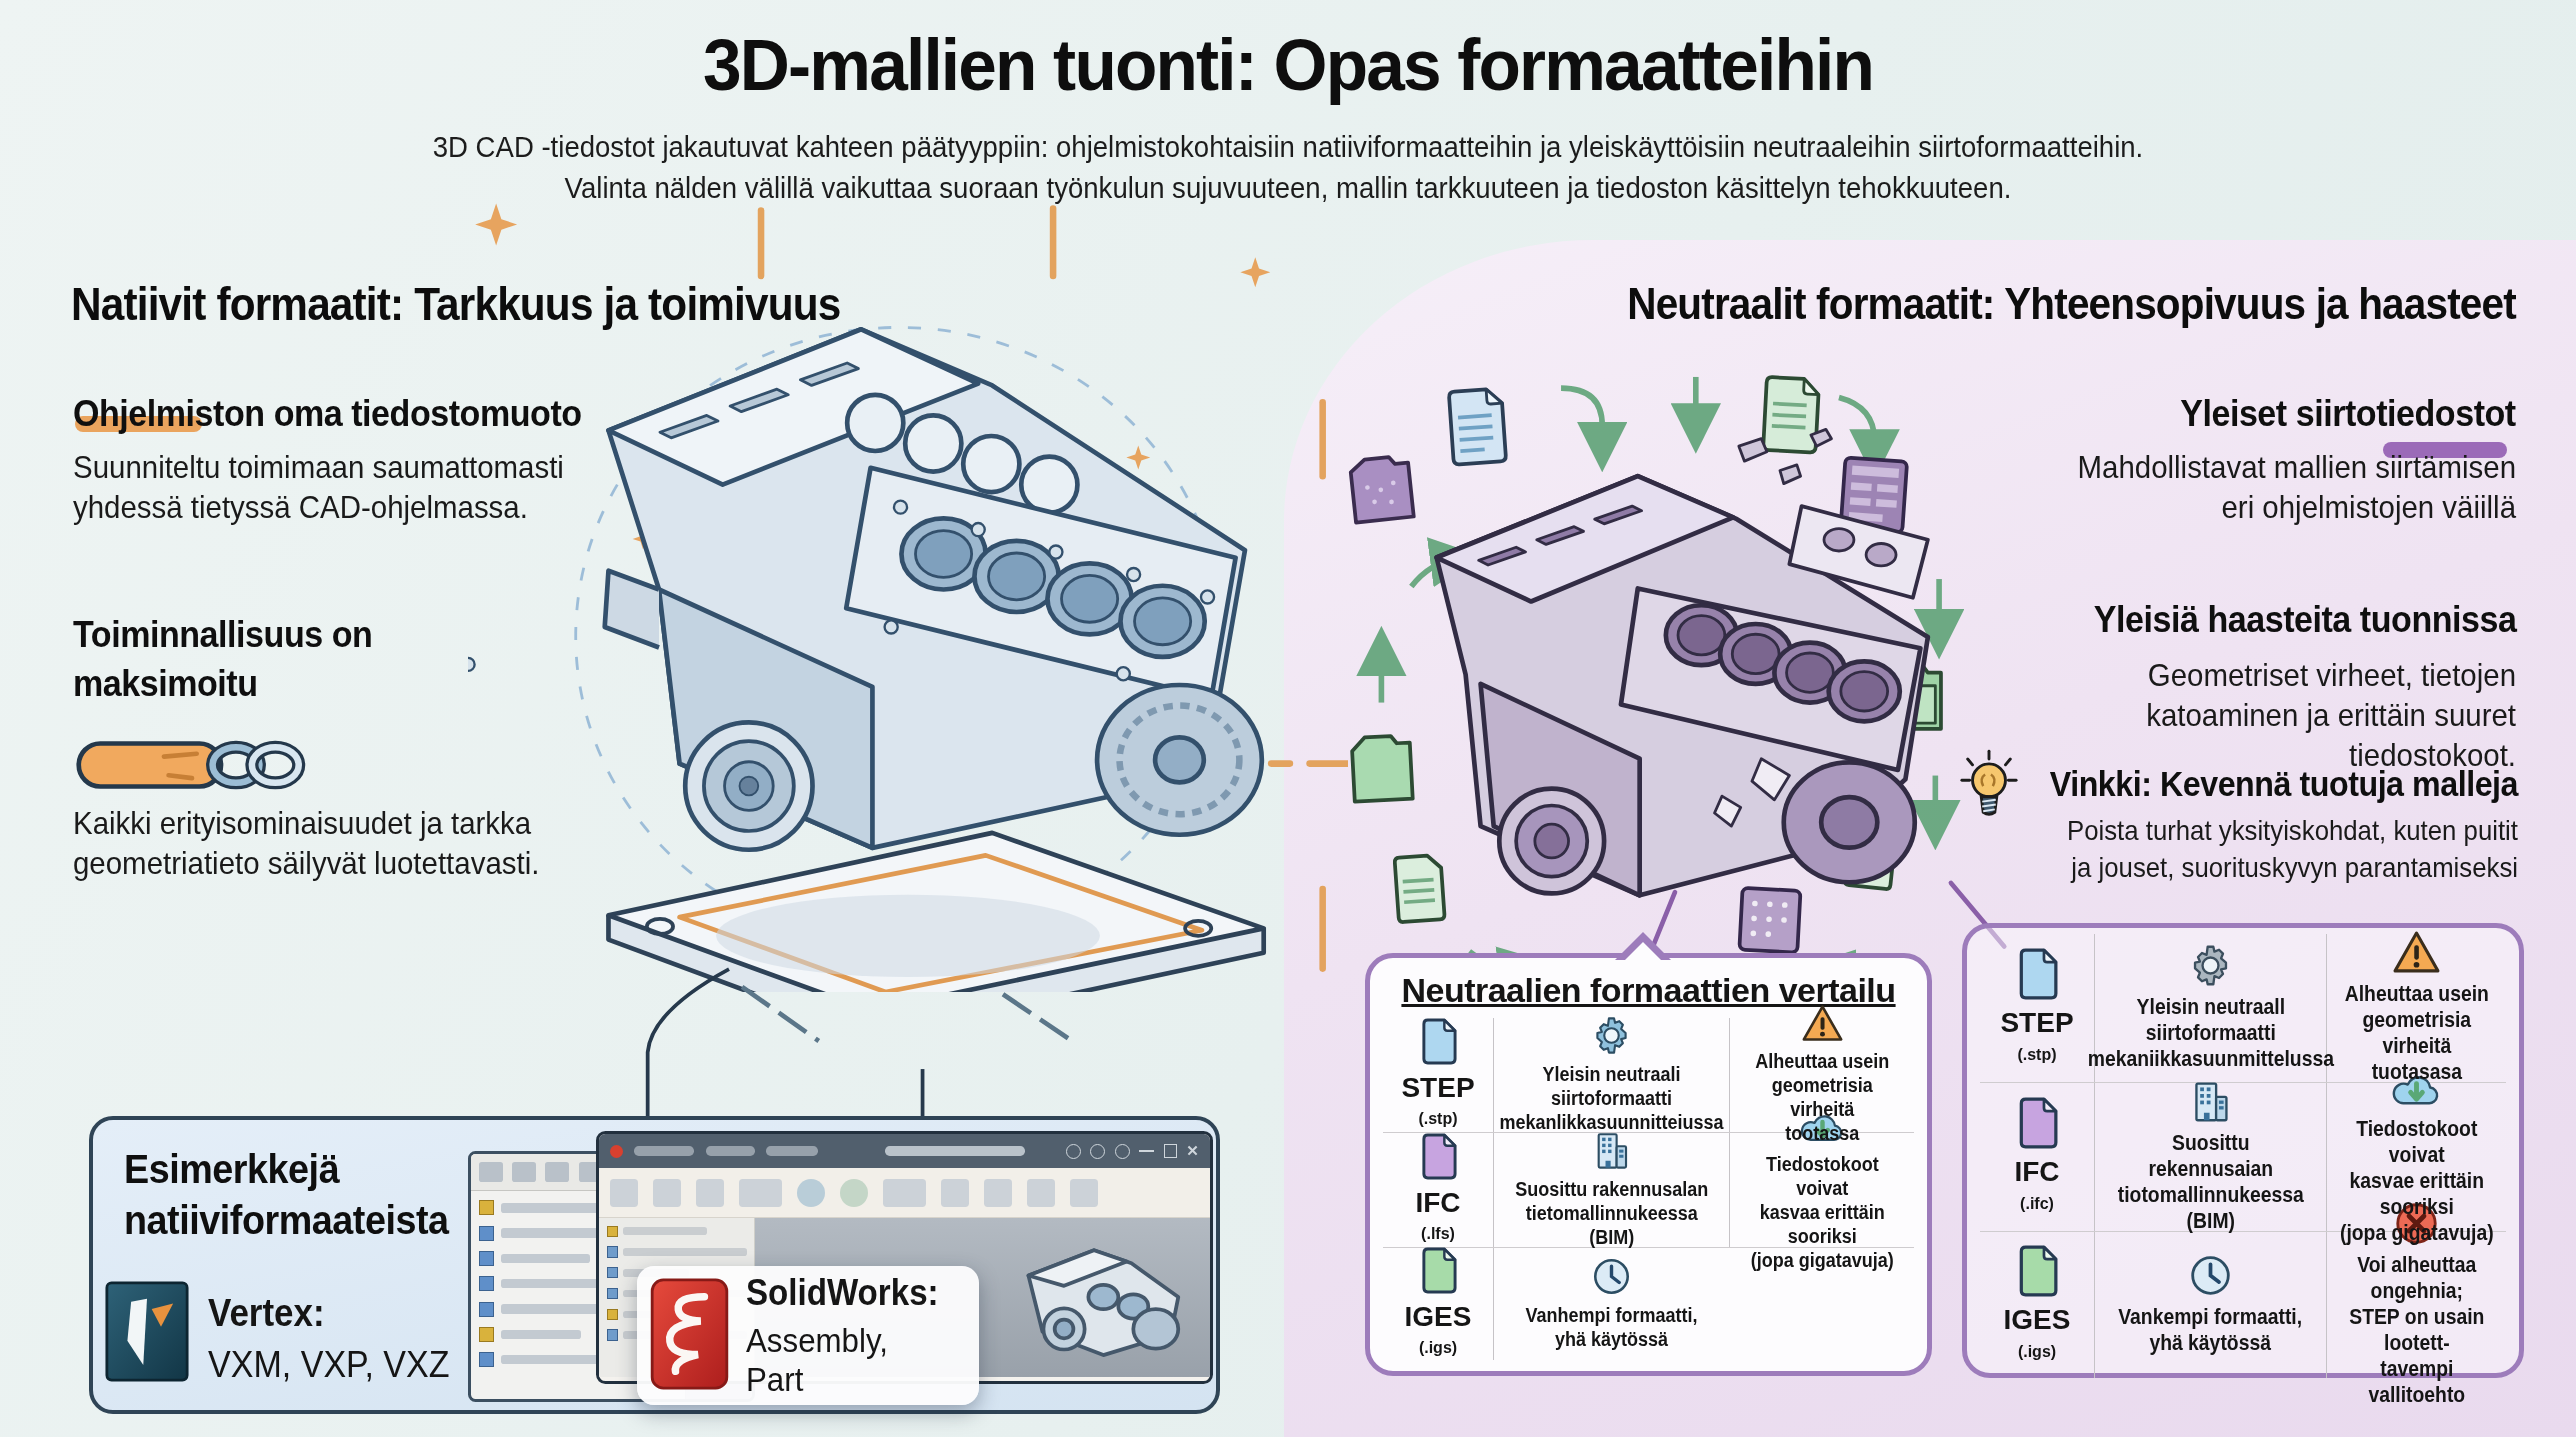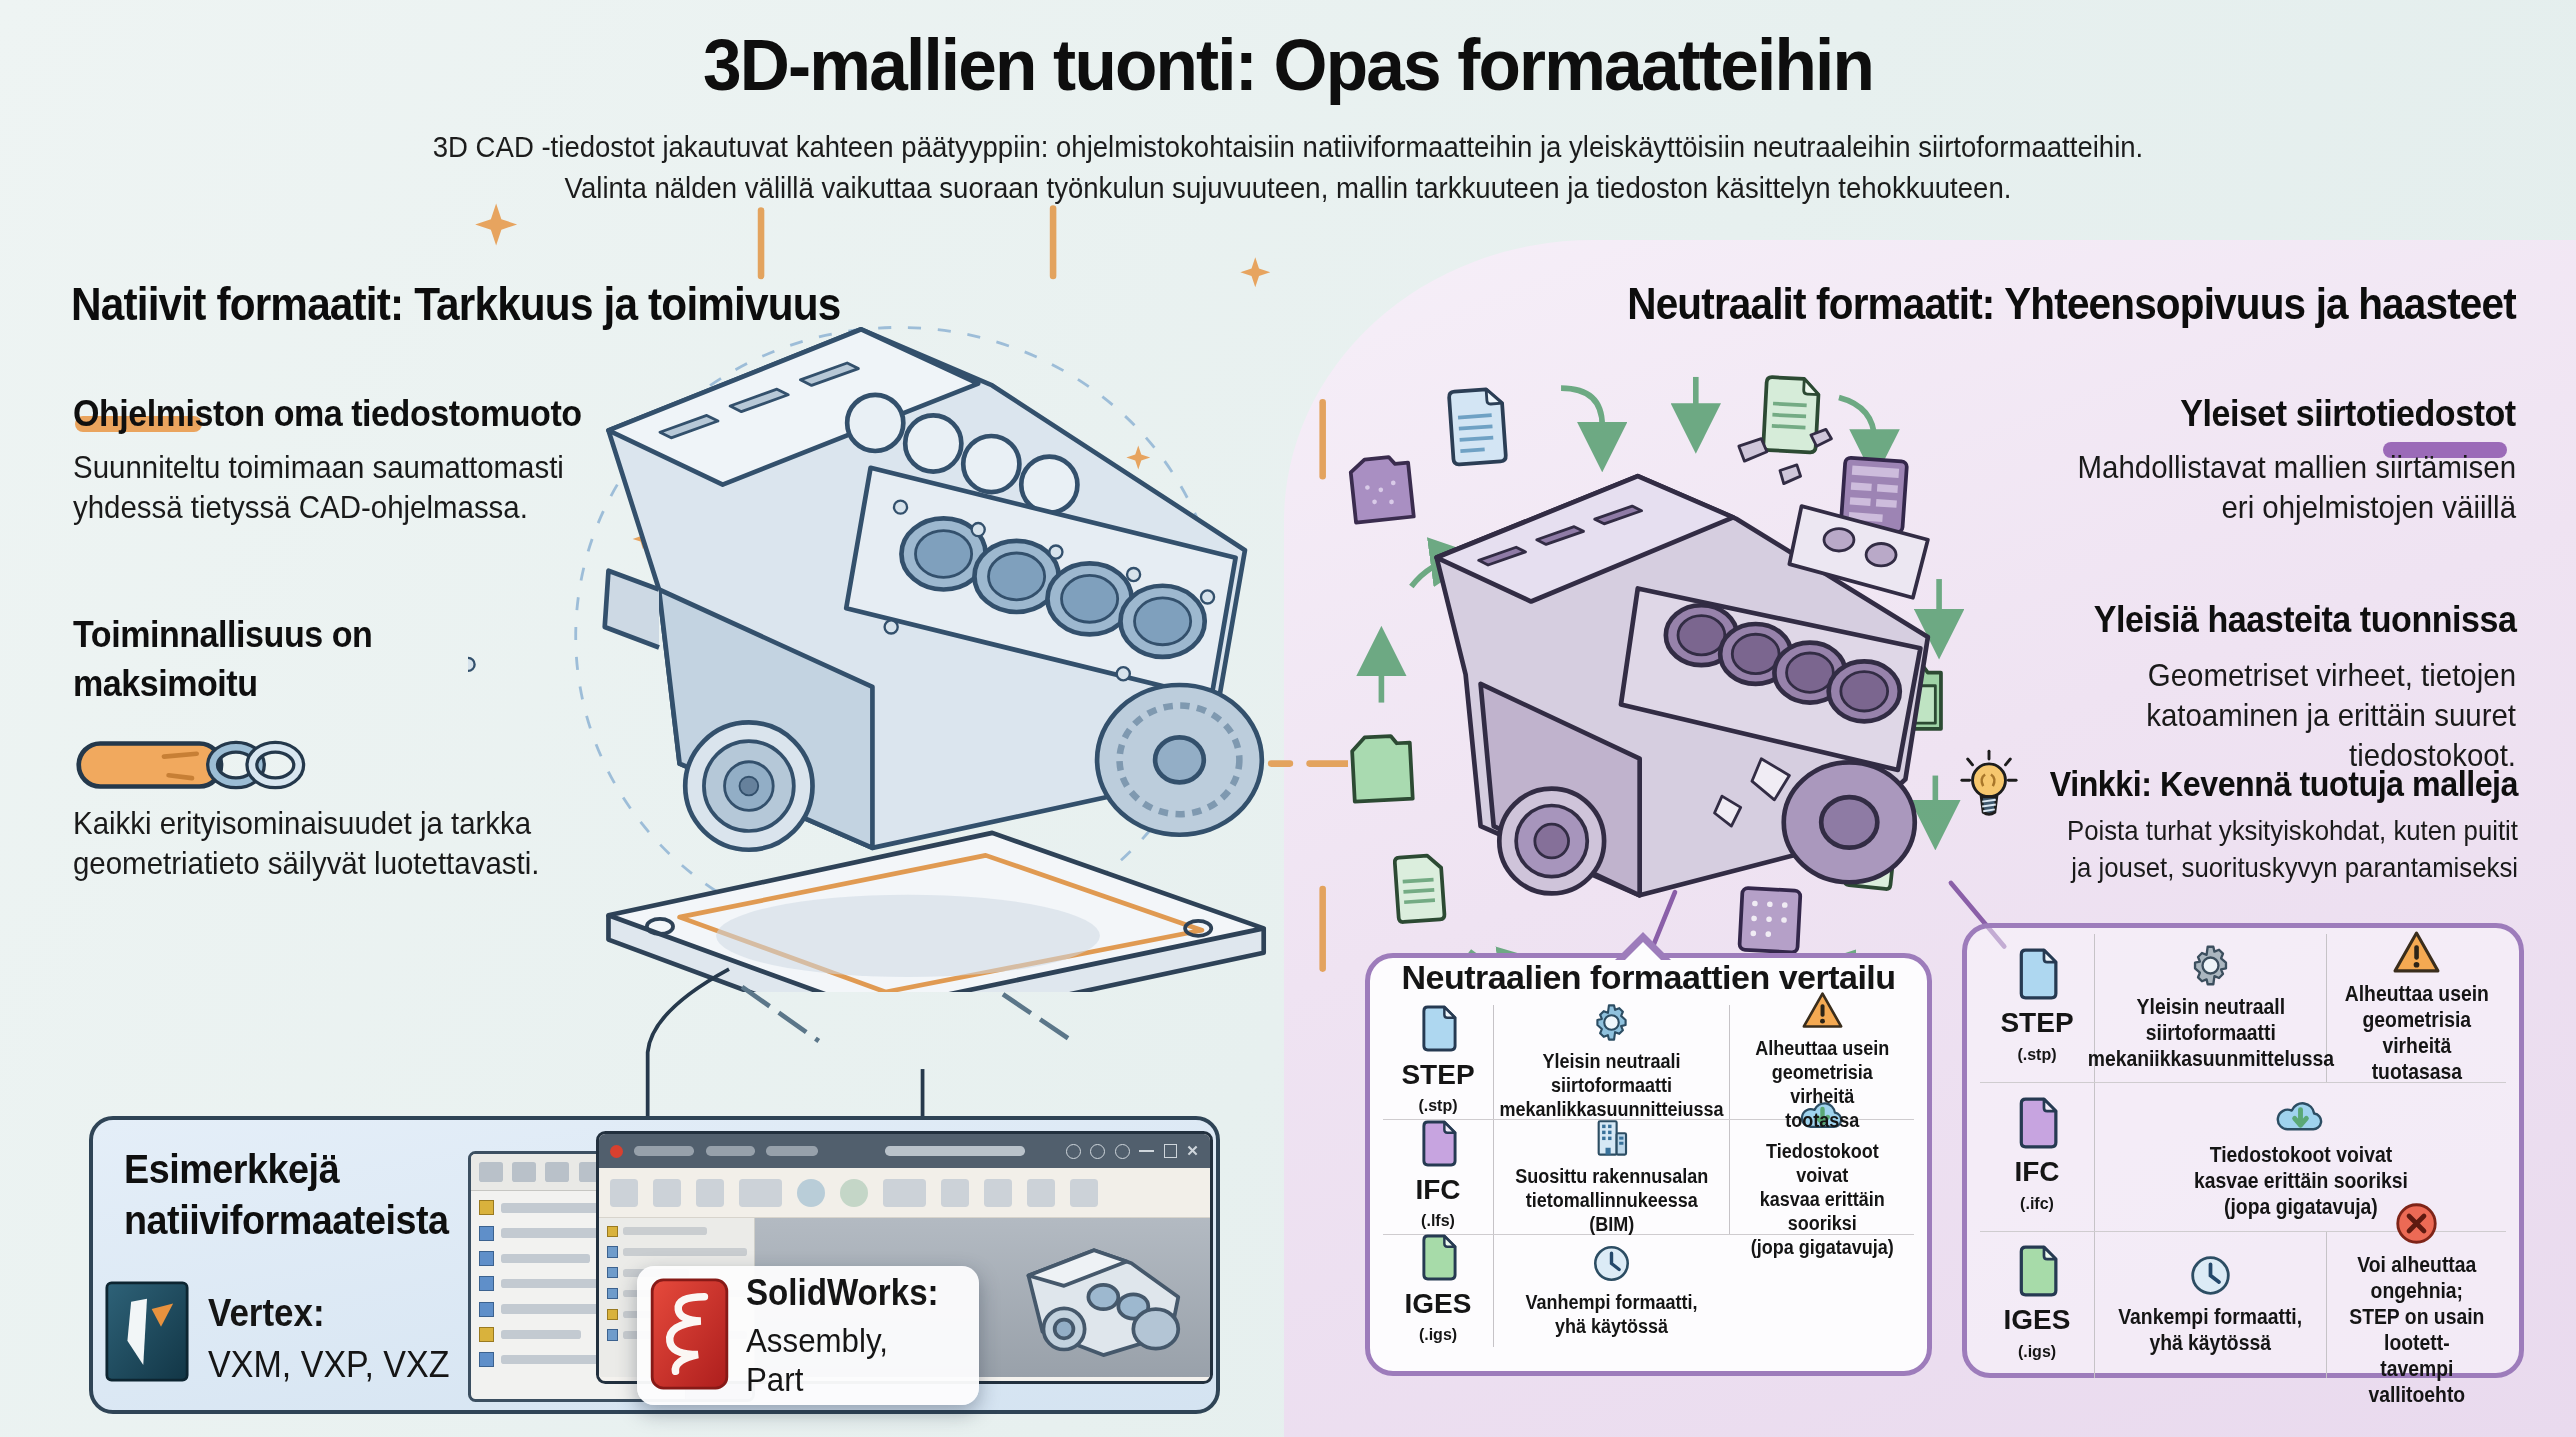--- a/index.html
+++ b/index.html
@@ -383,21 +383,21 @@
   <span class="abs" style="left:1544px;top:866px;">
     <svg width="580" height="103" viewBox="0 0 620 110" fill="none">
       <line x1="140" y1="28" x2="114" y2="92" stroke="#8a5fa8" stroke-width="5" stroke-linecap="round"></line>
       <line x1="435" y1="18" x2="492" y2="86" stroke="#8a5fa8" stroke-width="5" stroke-linecap="round"></line>
     </svg>
   </span>
 
   <div class="abs vtable" style="left:1365px;top:953px;width:567px;height:423px;">
     <div class="notch-outer" style="left:245px;"></div>
     <div class="notch-inner" style="left:251px;"></div>
-    <div class="ttl" style="">Neutraalien formaattien vertailu</div>
+    <div class="ttl" style="margin-top:13px;text-decoration:underline;">Neutraalien formaattien vertailu</div>
     <div style="margin:7.5px 13px 0 13px;">
       <div class="trow" style="height:114px;">
         <div class="cell" style="width:110px;">
           <span><svg width="39" height="49" viewBox="0 0 40 50">
                 <path d="M5 7 q0-4 4-4 h17 l11 11 v29 q0 4-4 4 H9 q-4 0-4-4 Z" fill="#aed7f0" stroke="#263a52" stroke-width="3" stroke-linejoin="round"></path>
                 <path d="M26 3 v8 q0 3 3 3 h8 Z" fill="#f0f7fc" stroke="#263a52" stroke-width="2.5" stroke-linejoin="round"></path>
               </svg></span>
           <div class="fmt">STEP</div>
           <div class="ext">(.stp)</div>
         </div>
@@ -512,20 +512,40 @@
         </div>
       </div>
       <div class="trow" style="height:148px;">
         <div class="cell" style="width:114px;">
           <span><svg width="45" height="54" viewBox="0 0 40 50">
                 <path d="M5 7 q0-4 4-4 h17 l11 11 v29 q0 4-4 4 H9 q-4 0-4-4 Z" fill="#c7a4e0" stroke="#263a52" stroke-width="3" stroke-linejoin="round"></path>
                 <path d="M26 3 v8 q0 3 3 3 h8 Z" fill="#f4eefa" stroke="#263a52" stroke-width="2.5" stroke-linejoin="round"></path>
               </svg></span>
           <div class="fmt">IFC</div>
           <div class="ext">(.ifc)</div>
+        </div>
+        <div class="cell c2" style="width:232px;">
+          <span><svg width="45" height="45" viewBox="0 0 48 48">
+                <rect x="9" y="5" width="21" height="39" rx="1.5" fill="#d6e8f5" stroke="#2c4d63" stroke-width="2.5"></rect>
+                <rect x="30" y="19" width="11" height="25" rx="1.5" fill="#bcd7ea" stroke="#2c4d63" stroke-width="2.5"></rect>
+                <g fill="#39719a">
+                  <rect x="13" y="9" width="4" height="4"></rect>
+                  <rect x="20" y="9" width="4" height="4"></rect>
+                  <rect x="13" y="16" width="4" height="4"></rect>
+                  <rect x="20" y="16" width="4" height="4"></rect>
+                  <rect x="13" y="23" width="4" height="4"></rect>
+                  <rect x="20" y="23" width="4" height="4"></rect>
+                  <rect x="33" y="23" width="5" height="3.5"></rect>
+                  <rect x="33" y="29" width="5" height="3.5"></rect>
+                </g>
+                <rect x="17" y="36" width="6" height="8" fill="#39719a"></rect>
+              </svg></span>
+          <div class="celltext ml">Suosittu rekennusaian
+tiotomallinnukeessa
+(BIM)</div>
         </div>
         <div class="cell c3" style="flex:1;">
           <span><svg width="51" height="43" viewBox="0 0 52 44">
                 <path d="M14 37 a10 10 0 1 1 3-19 a12 12 0 0 1 23 3 a8 8 0 0 1-2 16 z" fill="#9fd3ee" stroke="#2c4d63" stroke-width="2.5" stroke-linejoin="round"></path>
                 <path d="M26 17 v16 m0 0 l-6-7 m6 7 l6-7" stroke="#5aa876" stroke-width="5" fill="none" stroke-linecap="round"></path>
               </svg></span>
           <div class="celltext ml">Tiedostokoot voivat
 kasvae erittäin sooriksi
 (jopa gigatavuja)</div>
         </div>

